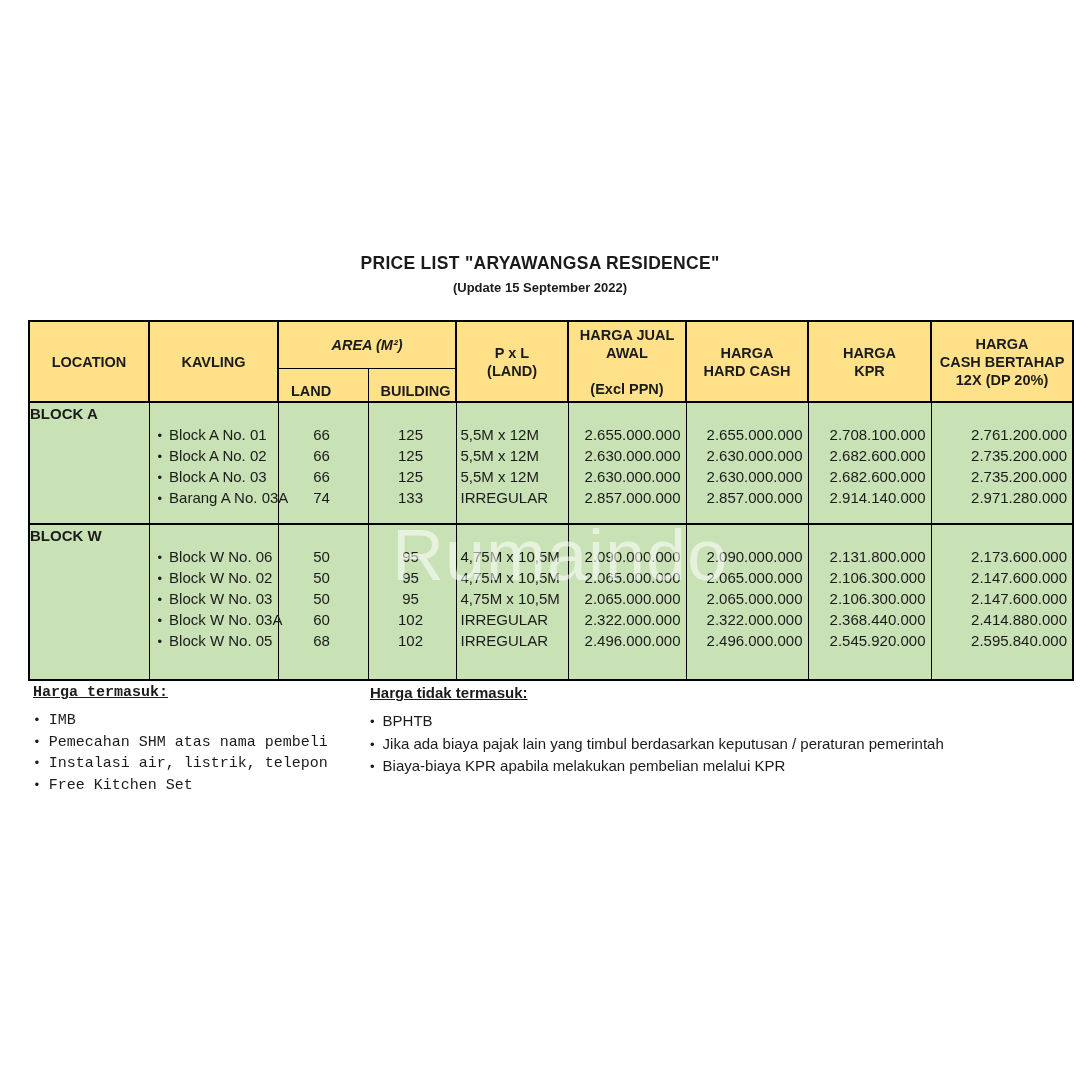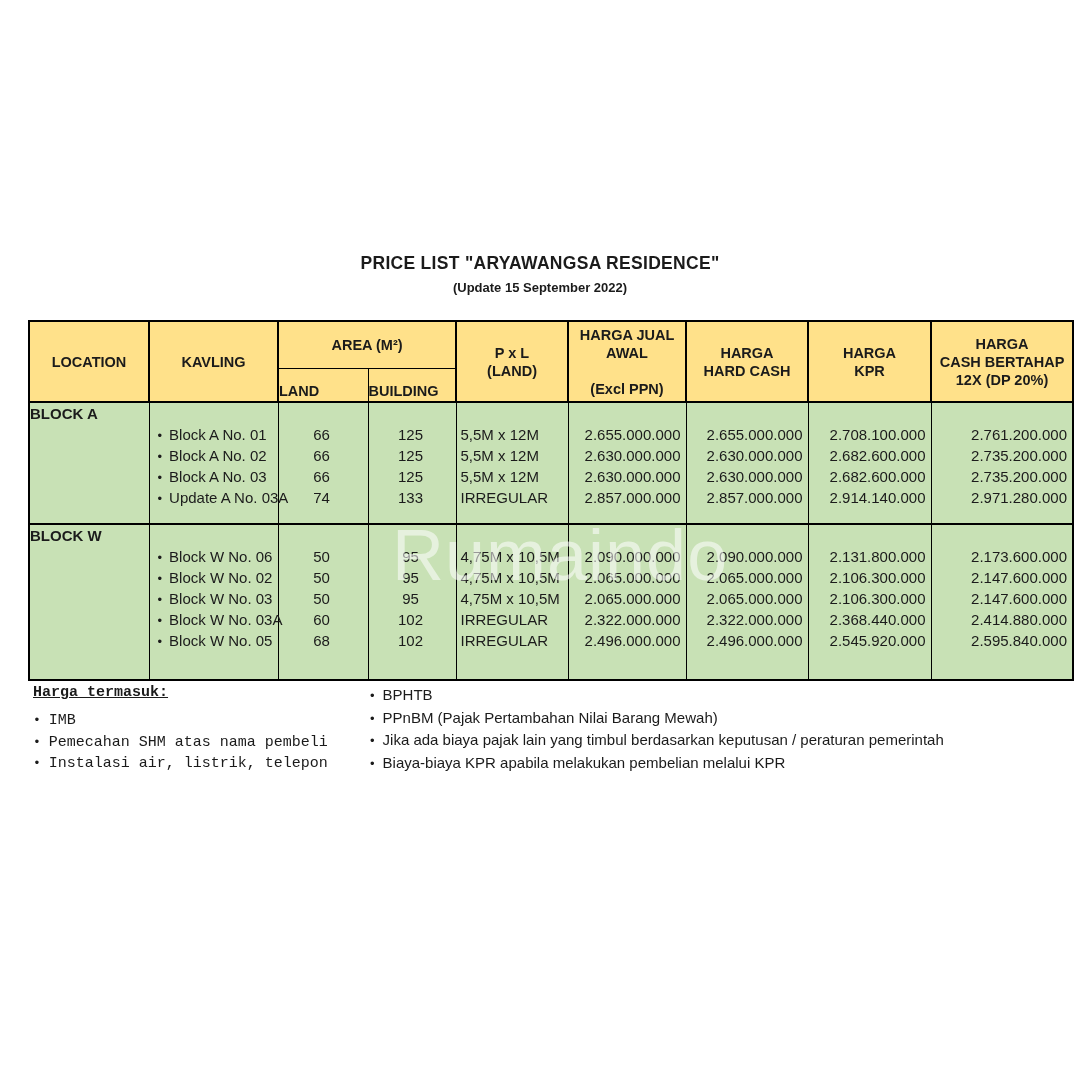--- a/index.html
+++ b/index.html
@@ -18,22 +18,22 @@
 
   .table-wrap{position:absolute;left:28px;top:320px;width:1044px;}
   table{border-collapse:collapse;width:100%;table-layout:fixed;}
   table, th, td{border:1px solid var(--border);}
   table{border:2px solid var(--border);}
   th{
     background:var(--header-bg);font-weight:bold;font-size:14.5px;
     text-align:center;vertical-align:middle;padding:2px 2px;
     border-width:2px;
   }
-  th.sub{font-size:14.5px;text-align:left;padding:2px 0;vertical-align:bottom;border-width:1px 1px 2px 1px;height:28px;}
-  th.area-top{border-bottom-width:1px;height:42px;}
+  th.sub{font-size:14.5px;text-align:left;padding:2px 12px;vertical-align:bottom;border-width:1px 1px 2px 1px;height:28px;}
+  th.area-top{border-bottom-width:1px;height:42px;font-style:italic;}
   .prewrap{white-space:pre-line;line-height:18px;}
   tr.section td{
     background:var(--body-bg);vertical-align:top;font-size:15px;
     padding:0;border-top:2.5px solid var(--border);border-bottom:2.5px solid var(--border);
   }
   tr.sec-a td{height:120px;}
   tr.sec-w td{height:154px;}
   .line{height:21px;line-height:21px;white-space:nowrap;overflow:visible;}
   .sp{height:21px;}
   .sec-label{height:21px;line-height:21px;font-weight:bold;padding-left:0;font-size:15px;}
@@ -105,21 +105,21 @@
 
   <tr class="section sec-a">
     <td class="loc">
       <div class="sec-label">BLOCK A</div>
     </td>
     <td class="kav">
       <div class="line sp"></div>
       <div class="line bullet">Block A No. 01</div>
       <div class="line bullet">Block A No. 02</div>
       <div class="line bullet">Block A No. 03</div>
-      <div class="line bullet">Update A No. 03A</div>
+      <div class="line bullet">Barang A No. 03A</div>
     </td>
     <td class="num">
       <div class="line sp"></div>
       <div class="line">66</div>
       <div class="line">66</div>
       <div class="line">66</div>
       <div class="line">74</div>
     </td>
     <td class="num">
       <div class="line sp"></div>
@@ -238,20 +238,21 @@
     </table>
 </div>
 
 <div class="watermark">Rumaindo</div>
 
 <div class="notes-left">
   <div class="notes-title">Harga termasuk:</div>
   <div class="note-line">IMB</div>
   <div class="note-line">Pemecahan SHM atas nama pembeli</div>
   <div class="note-line">Instalasi air, listrik, telepon</div>
+  <div class="note-line">Free Kitchen Set</div>
 </div>
 
 <div class="notes-right">
+  <div class="notes-title">Harga tidak termasuk:</div>
   <div class="note-line">BPHTB</div>
-  <div class="note-line">PPnBM (Pajak Pertambahan Nilai Barang Mewah)</div>
   <div class="note-line">Jika ada biaya pajak lain yang timbul berdasarkan keputusan / peraturan pemerintah</div>
   <div class="note-line">Biaya-biaya KPR apabila melakukan pembelian melalui KPR</div>
 </div>
 
 </body></html>

